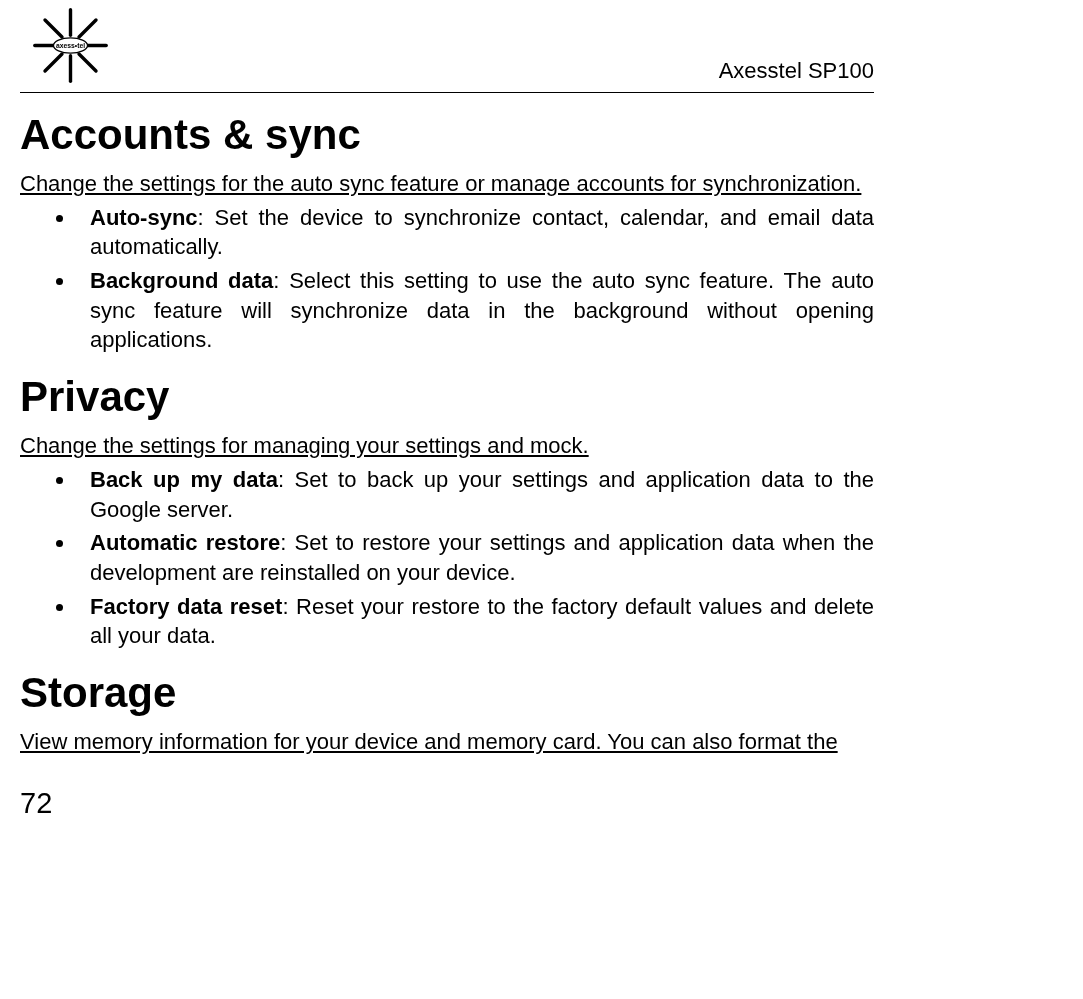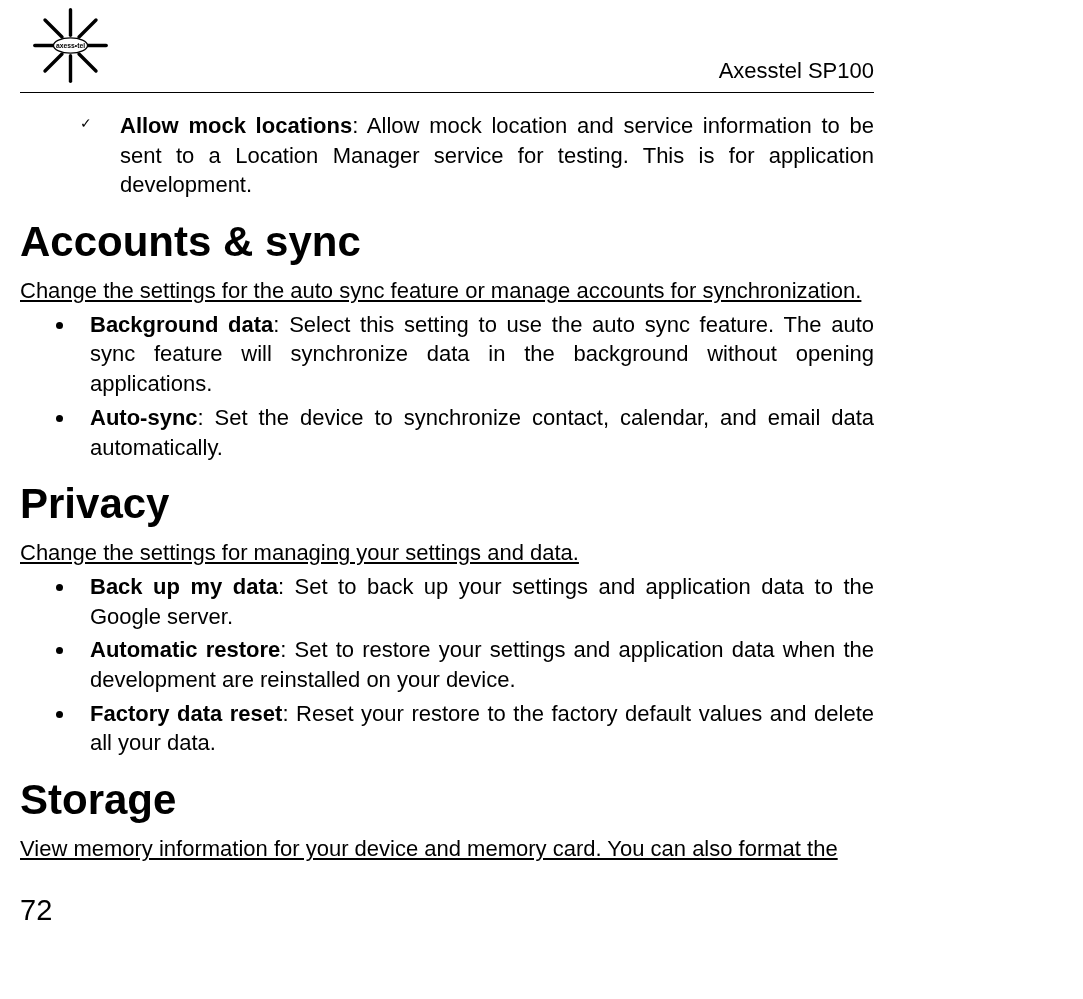--- a/index.html
+++ b/index.html
@@ -116,35 +116,30 @@
           <line x1="80" y1="20" x2="60" y2="40"></line>
           <line x1="40" y1="60" x2="20" y2="80"></line>
         </g>
         <ellipse cx="50" cy="50" rx="20" ry="9" fill="#fff" stroke="#000" stroke-width="1.5"></ellipse>
         <text x="50" y="53" font-size="8" font-family="Arial" text-anchor="middle" fill="#000" font-weight="bold">axess•tel</text>
       </svg>
     </div>
     <div class="header-right">Axesstel SP100</div>
   </div>
 
-  <ul class="checklist">
-    <li>
-      <b>Allow mock locations</b><span>: Allow mock location and service information to be sent to a Location Manager service for testing. This is for application development.</span>
-    </li>
-  </ul>
 
   <h1>Accounts &amp; sync</h1>
   <p class="intro">Change the settings for the auto sync feature or manage accounts for synchronization.</p>
   <ul class="bulletlist">
+    <li><b>Auto-sync</b><span>: Set the device to synchronize contact, calendar, and email data automatically.</span></li>
     <li><b>Background data</b><span>: Select this setting to use the auto sync feature. The auto sync feature will synchronize data in the background without opening applications.</span></li>
-    <li><b>Auto-sync</b><span>: Set the device to synchronize contact, calendar, and email data automatically.</span></li>
   </ul>
 
   <h1>Privacy</h1>
-  <p class="intro">Change the settings for managing your settings and data.</p>
+  <p class="intro">Change the settings for managing your settings and mock.</p>
   <ul class="bulletlist">
     <li><b>Back up my data</b><span>: Set to back up your settings and application data to the Google server.</span></li>
     <li><b>Automatic restore</b><span>: Set to restore your settings and application data when the development are reinstalled on your device.</span></li>
     <li><b>Factory data reset</b><span>: Reset your restore to the factory default values and delete all your data.</span></li>
   </ul>
 
   <h1>Storage</h1>
   <p class="intro">View memory information for your device and memory card. You can also format the</p>
 
   <div class="page-number">72</div>

